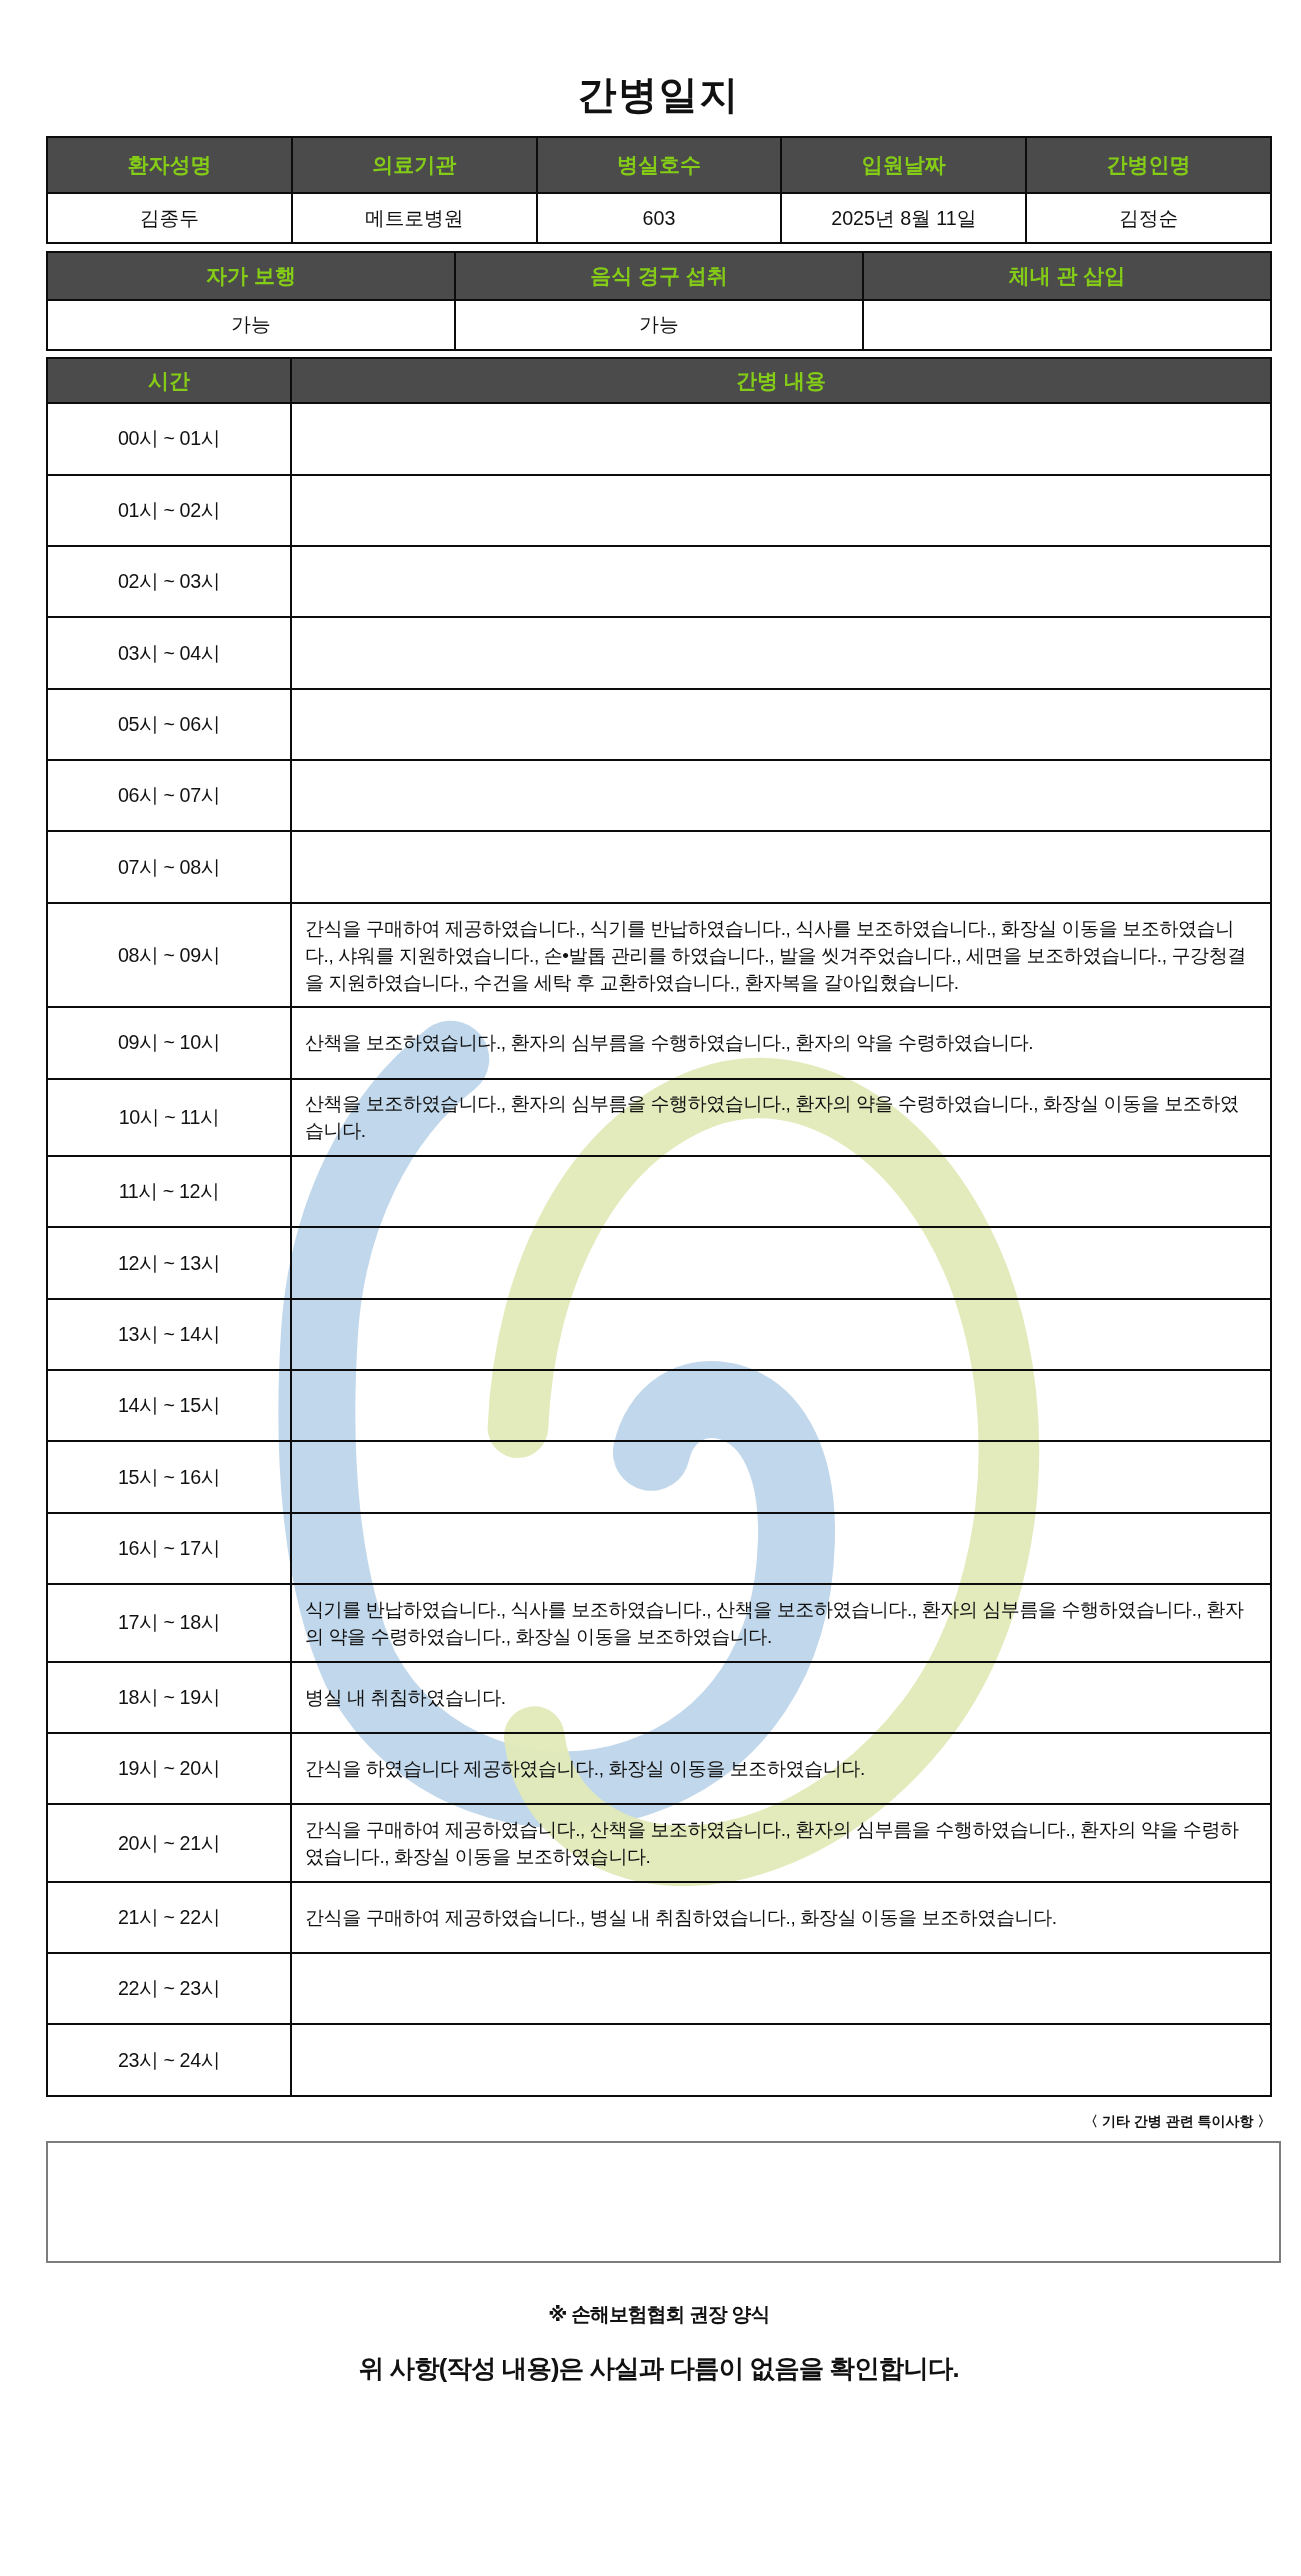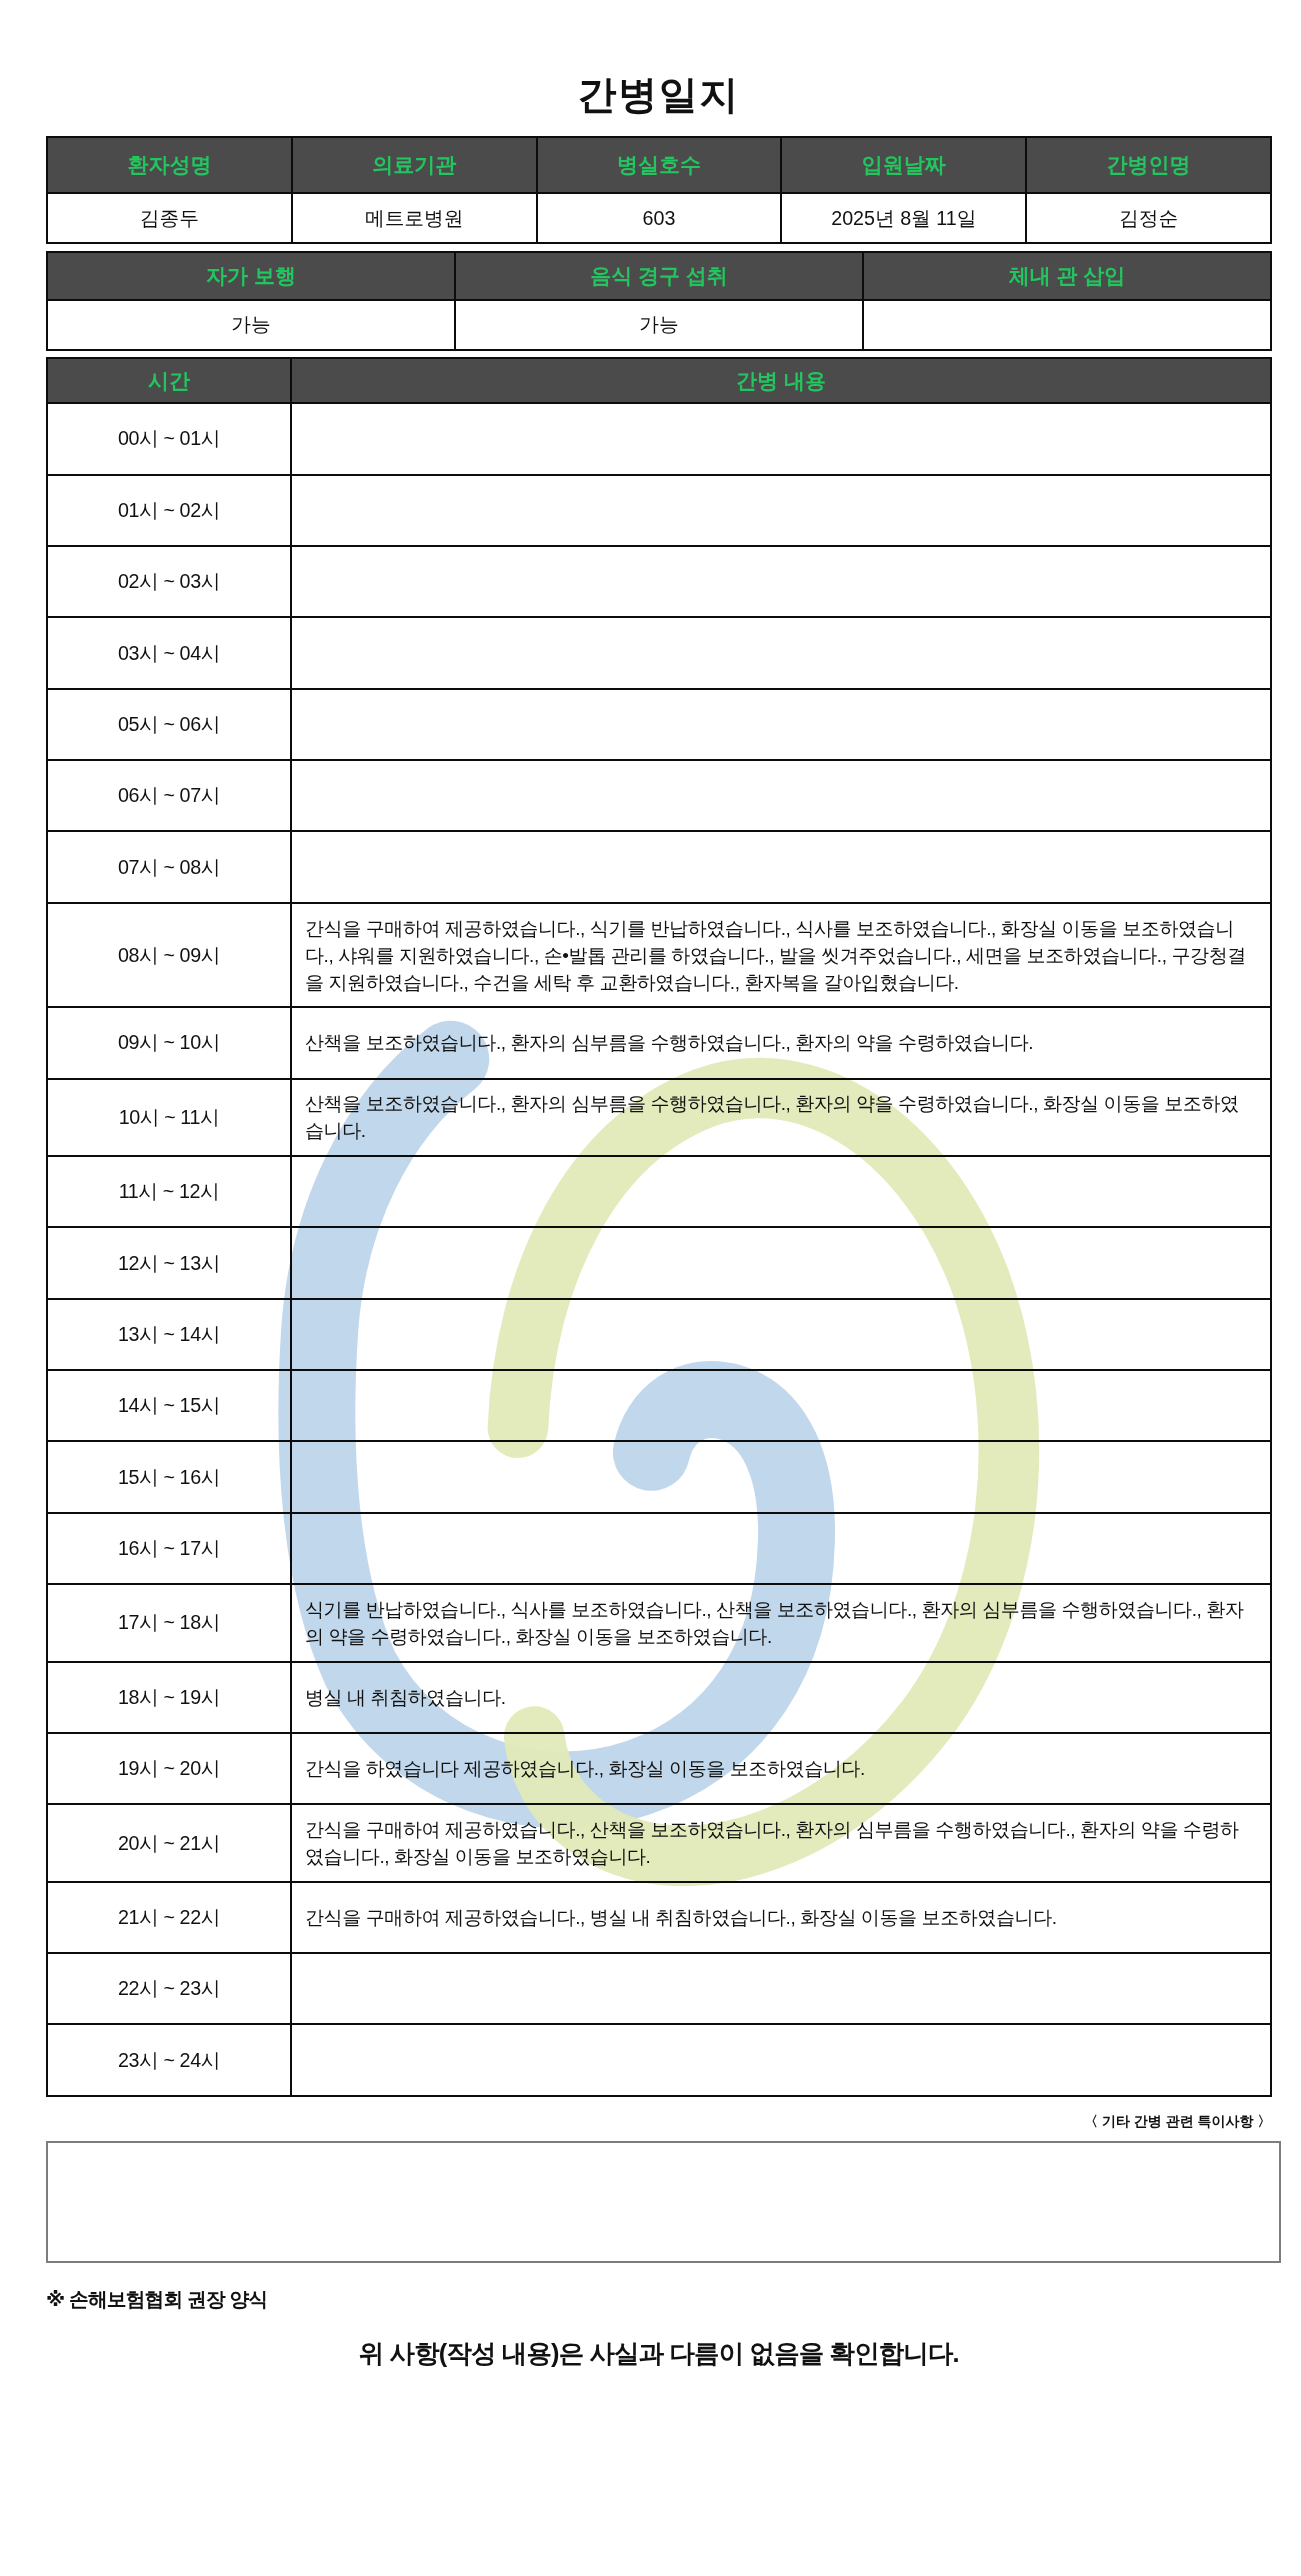--- a/index.html
+++ b/index.html
@@ -16,37 +16,37 @@
 
   .meta-row{margin-top:48px;display:flex;justify-content:space-between;align-items:flex-end;}
   .meta-left{font-size:24.6px;font-weight:bold;letter-spacing:-0.8px;}
   .meta-left .bullet{font-size:21px;margin-right:8.2px;}
   .meta-right{font-size:19.7px;font-weight:bold;letter-spacing:-0.8px;}
 
   table{border-collapse:collapse;width:1226px;table-layout:fixed;background:transparent;}
   .tbl{margin-top:18px;}
   .tbl2{margin-top:6.6px;padding-left:8px;}
   .tbl3{margin-top:6.6px;}
-  th{background:#4b4b4b;color:#22c55e;font-weight:bold;font-size:21px;
+  th{background:#4b4b4b;color:#84cc16;font-weight:bold;font-size:21px;
      border:2.5px solid #0c0c0c;height:54px;padding:0;}
   td{border:2.5px solid #0c0c0c;font-size:19.7px;text-align:center;height:48px;
      padding:0;background:transparent;}
   .tbl2 th{height:46px;}
   .tbl3 th{height:43px;}
   .col-time{width:242px;}
   .care-content{text-align:left;padding:10.7px 13px;font-size:19px;line-height:27px;
                 letter-spacing:-0.4px;}
   .care-time{font-size:19.7px;letter-spacing:-0.4px;}
   .care-row td{height:48px;margin-top:20px;}
 
   .notes-heading{margin-top:16px;text-align:right;font-size:14px;font-weight:bold;}
   .notes-box{margin-top:9.8px;width:1218px;height:105px;border:2.5px solid #7d7d7d;
              background:#fff;position:relative;z-index:1;font-size:19px;padding:6.6px;
              box-sizing:content-box;}
-  .form-note{margin-top:23px;text-align:left;font-size:19.7px;font-weight:bold;letter-spacing:-0.8px;}
+  .form-note{margin-top:38px;text-align:center;font-size:19.7px;font-weight:bold;letter-spacing:-0.8px;}
   .confirmation{margin-top:24px;text-align:center;font-size:25.4px;font-weight:bold;letter-spacing:-0.8px;}
 </style>
 </head>
 <body>
 
 <div class="page">
 
   <svg class="watermark" viewBox="0 0 1000 1160" xmlns="http://www.w3.org/2000/svg">
     <path d="M 250 65 C 160 135 100 255 90 395 C 80 545 90 700 140 810
              C 205 935 355 985 480 942 C 600 900 668 795 672 655

